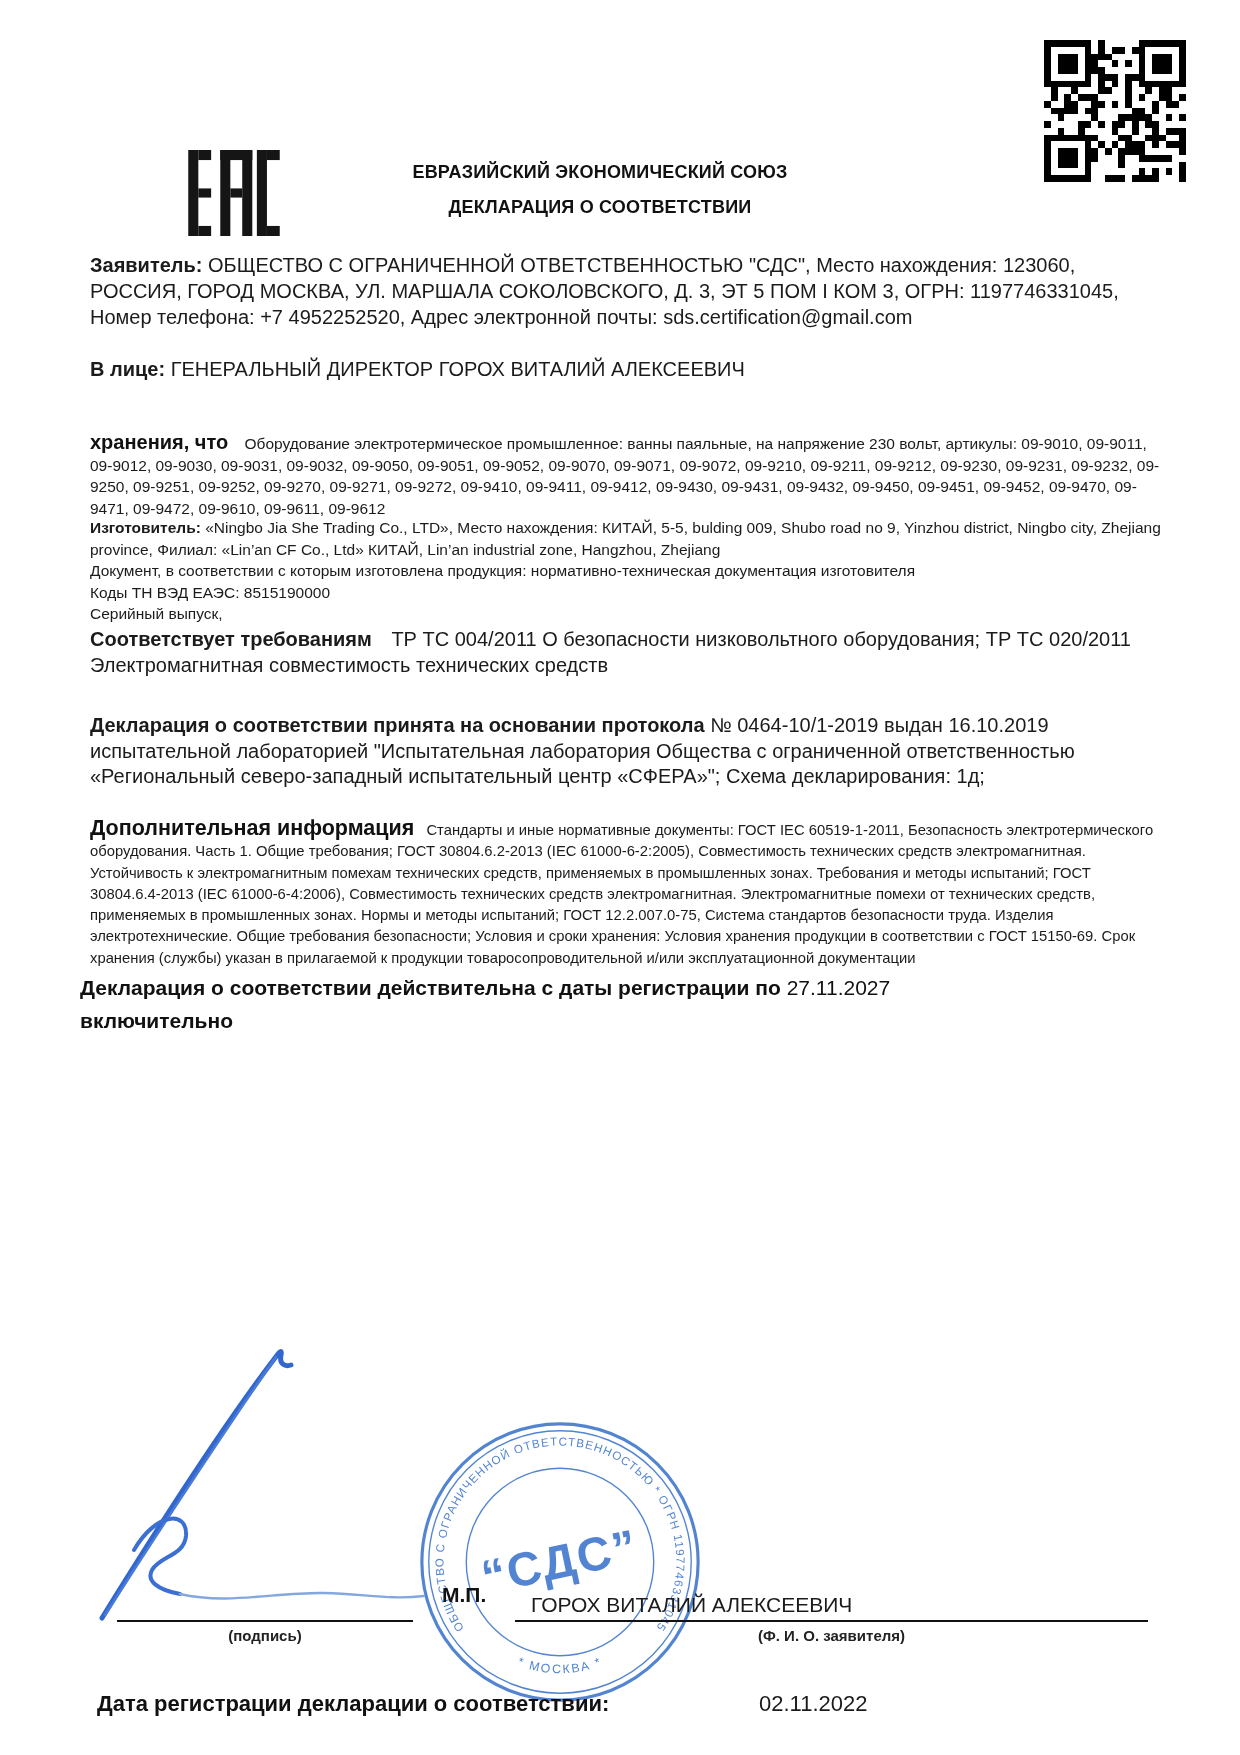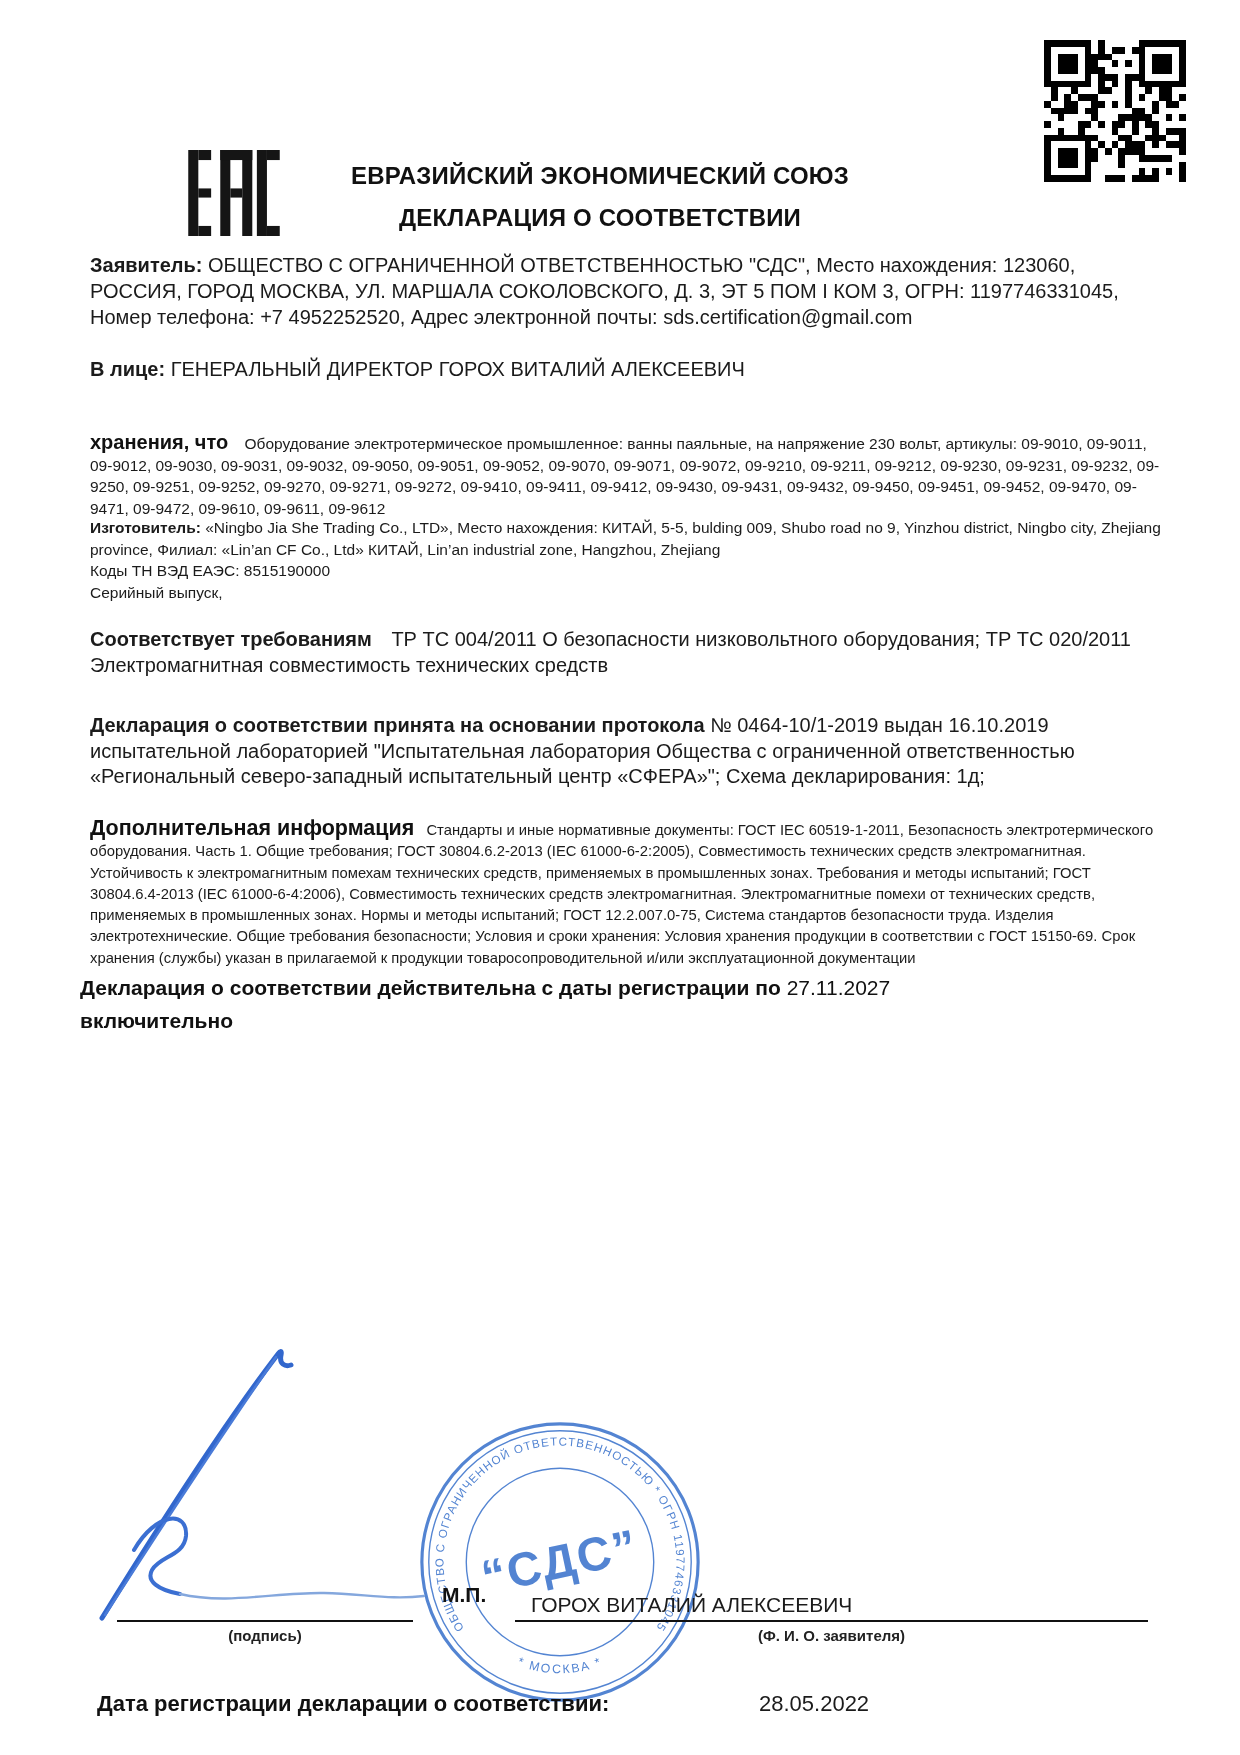--- a/index.html
+++ b/index.html
@@ -1,21 +1,21 @@
 <!DOCTYPE html>
 <html lang="ru"><head>
 <meta charset="utf-8">
 <style>
   html,body{margin:0;padding:0;background:#e8e8e8;}
   #page{position:relative;width:1240px;height:1755px;background:#ffffff;margin:0 auto;
         font-family:"Liberation Sans",sans-serif;color:#1b1b1b;overflow:hidden;}
   .abs{position:absolute;}
   .b{font-weight:bold;}
   .center{text-align:center;}
-  .title-line{font-size:24px;font-weight:bold;letter-spacing:.2px;color:#111;}
+  .title-line{font-size:18px;font-weight:bold;letter-spacing:.2px;color:#111;}
   .body-text{font-size:20px;line-height:26px;color:#1b1b1b;}
   .small-text{font-size:15.5px;line-height:21.5px;color:#1b1b1b;}
   .tiny-text{font-size:14.8px;line-height:21.3px;color:#1b1b1b;}
   .lead-label{font-size:20px;font-weight:bold;color:#111;}
   .big-label{font-size:21.5px;font-weight:bold;color:#111;}
   p{margin:0;}
   .rule{background:#111;height:2px;}
   .caption{font-size:15px;font-weight:bold;color:#222;}
   .foot-label{font-size:22px;font-weight:bold;color:#111;white-space:nowrap;}
   .foot-value{font-size:22px;color:#1b1b1b;white-space:nowrap;}
@@ -298,20 +298,21 @@
   <p class="abs small-text" style="left:90px;top:432px;width:1072px;">
     <span class="lead-label" style="margin-right:12px;">хранения, что</span>
     <span>Оборудование электротермическое промышленное: ванны паяльные, на напряжение 230 вольт, артикулы: 09-9010, 09-9011, 09-9012, 09-9030, 09-9031, 09-9032, 09-9050, 09-9051, 09-9052, 09-9070, 09-9071, 09-9072, 09-9210, 09-9211, 09-9212, 09-9230, 09-9231, 09-9232, 09-9250, 09-9251, 09-9252, 09-9270, 09-9271, 09-9272, 09-9410, 09-9411, 09-9412, 09-9430, 09-9431, 09-9432, 09-9450, 09-9451, 09-9452, 09-9470, 09-9471, 09-9472, 09-9610, 09-9611, 09-9612</span>
   </p>
 
   <div class="abs" style="left:90px;top:517px;width:1072px;">
     <p class="small-text">
       <span class="b">Изготовитель:</span>
       <span>«Ningbo Jia She Trading Co., LTD», Место нахождения: КИТАЙ, 5-5, bulding 009, Shubo road no 9, Yinzhou district, Ningbo city, Zhejiang province, Филиал: «Lin’an CF Co., Ltd» КИТАЙ, Lin’an industrial zone, Hangzhou, Zhejiang</span>
     </p>
+    <p class="small-text">Документ, в соответствии с которым изготовлена продукция: нормативно-техническая документация изготовителя</p>
     <p class="small-text">Коды ТН ВЭД ЕАЭС: 8515190000</p>
     <p class="small-text">Серийный выпуск,</p>
   </div>
 
   <p class="abs body-text" style="left:90px;top:626px;width:1072px;">
     <span class="b" style="margin-right:14px;">Соответствует требованиям</span>
     <span>ТР ТС 004/2011 О безопасности низковольтного оборудования; ТР ТС 020/2011 Электромагнитная совместимость технических средств</span>
   </p>
 
   <p class="abs body-text" style="left:90px;top:713px;width:1072px;line-height:25.5px;">
@@ -368,16 +369,16 @@
   <div class="abs rule" style="left:117px;top:1620px;width:296px;z-index:5;"></div>
   <div class="abs rule" style="left:515px;top:1620px;width:633px;z-index:5;"></div>
 
   <div class="abs caption center" style="left:117px;top:1627px;width:296px;z-index:5;">(подпись)</div>
   <div class="abs caption center" style="left:515px;top:1627px;width:633px;z-index:5;">(Ф. И. О. заявителя)</div>
 
   <div class="abs" style="left:97px;top:1653px;width:1100px;z-index:5;">
   </div>
   <div class="abs" style="left:97px;top:1691px;width:1100px;z-index:5;">
     <span class="foot-label">Дата регистрации декларации о соответствии:</span>
-    <span class="foot-value abs" style="left:662px;top:0;">28.05.2022</span>
+    <span class="foot-value abs" style="left:662px;top:0;">02.11.2022</span>
   </div>
 
 </div>
 
 </body></html>

